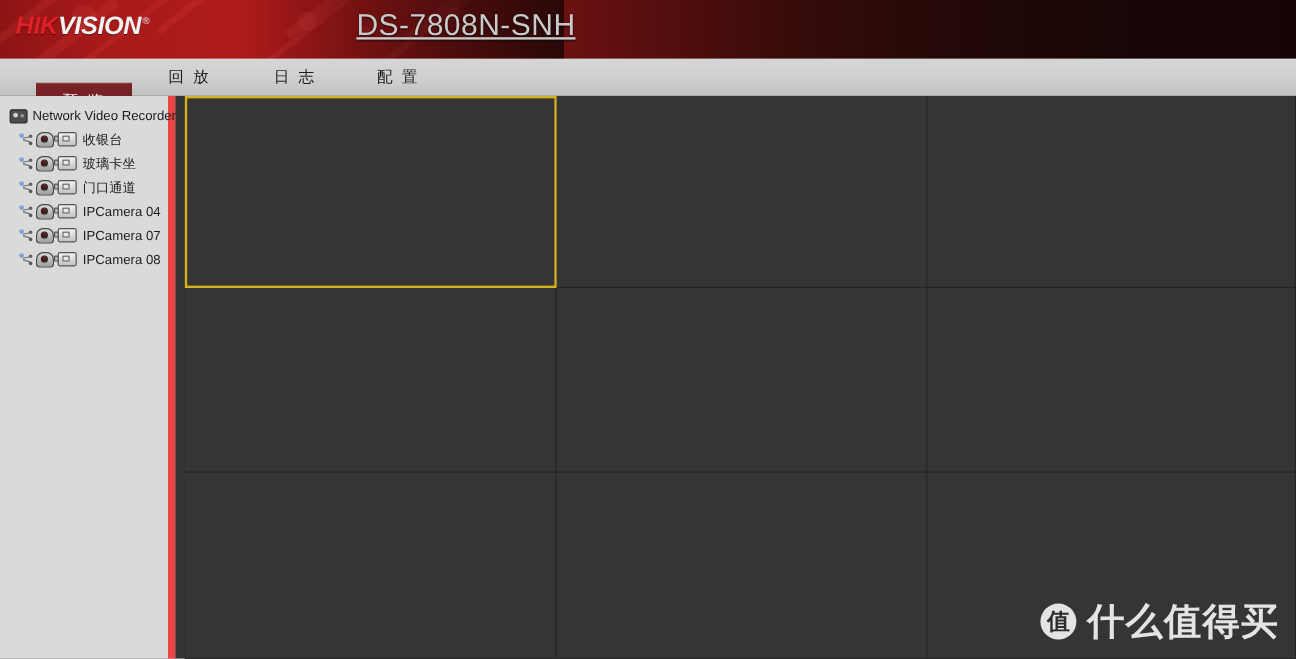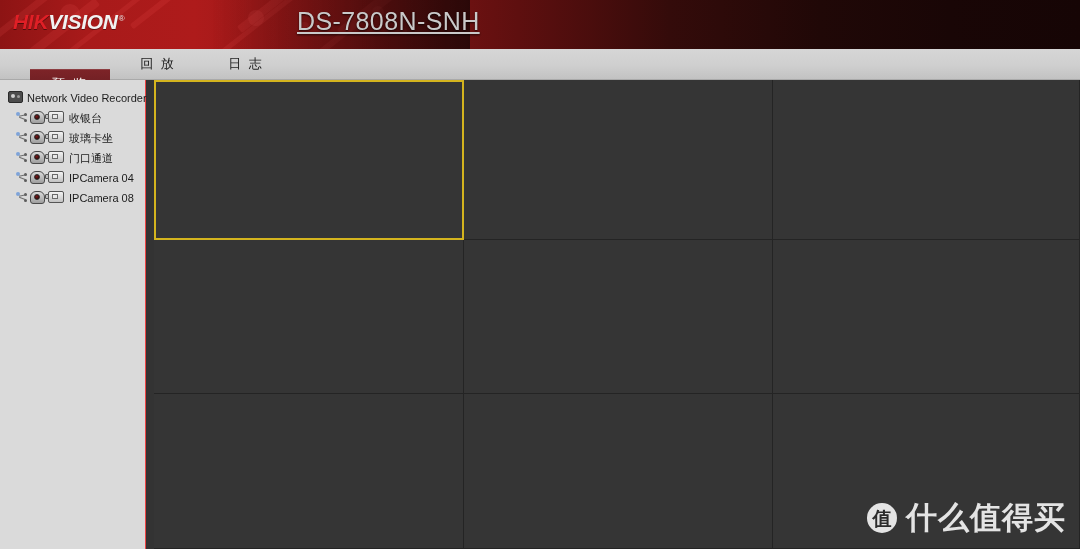--- a/index.html
+++ b/index.html
@@ -141,21 +141,21 @@
     background: #333333;
   }
 
   
   .sidebar {
     position: absolute;
     left: 0; top: 0;
     width: 146px;
     height: 469px;
     background: #dadada;
-    border-right: 1px solid #ef4444;
+    border-right: 6px solid #ef4444;
     box-sizing: border-box;
   }
   .tree {
     position: absolute;
     left: 0; top: 8px;
     width: 153px;
   }
   .tree-root {
     position: relative;
     height: 19px;
@@ -359,20 +359,21 @@
       <span class="hik">HIK</span><span class="vision">VISION</span><span class="tm">®</span>
     </div>
 
     <div class="device-title">DS-7808N-SNH</div>
   </div>
 
   <div class="tabbar">
     <div class="tab active" style="left:30px;width:80px;">预 览</div>
     <div class="tab" style="left:118px;width:80px;">回 放</div>
     <div class="tab" style="left:206px;width:80px;">日 志</div>
+    <div class="tab" style="left:292px;width:80px;">配 置</div>
   </div>
 
   <div class="content">
 
     <div class="sidebar">
       <div class="tree">
 
         <div class="tree-root">
           <span class="ic ic-nvr"></span><span class="tree-label">Network Video Recorder</span>
         </div>
@@ -388,20 +389,23 @@
 
         <div class="tree-item">
           <span class="ic ic-node"><i class="n1"></i><i class="n2"></i><i class="n3"></i><b class="l1"></b><b class="l2"></b></span><span class="ic ic-dome"></span><span class="ic ic-cam"></span><span class="tree-label">门口通道</span>
         </div>
 
 
         <div class="tree-item">
           <span class="ic ic-node"><i class="n1"></i><i class="n2"></i><i class="n3"></i><b class="l1"></b><b class="l2"></b></span><span class="ic ic-dome"></span><span class="ic ic-cam"></span><span class="tree-label">IPCamera 04</span>
         </div>
 
+        <div class="tree-item">
+          <span class="ic ic-node"><i class="n1"></i><i class="n2"></i><i class="n3"></i><b class="l1"></b><b class="l2"></b></span><span class="ic ic-dome"></span><span class="ic ic-cam"></span><span class="tree-label">IPCamera 07</span>
+        </div>
 
         <div class="tree-item">
           <span class="ic ic-node"><i class="n1"></i><i class="n2"></i><i class="n3"></i><b class="l1"></b><b class="l2"></b></span><span class="ic ic-dome"></span><span class="ic ic-cam"></span><span class="tree-label">IPCamera 08</span>
         </div>
 
       </div>
     </div>
 
     <div class="grid">
       <div class="cell sel" style="left:0px;   top:0px;   width:310px; height:160px;"></div>

